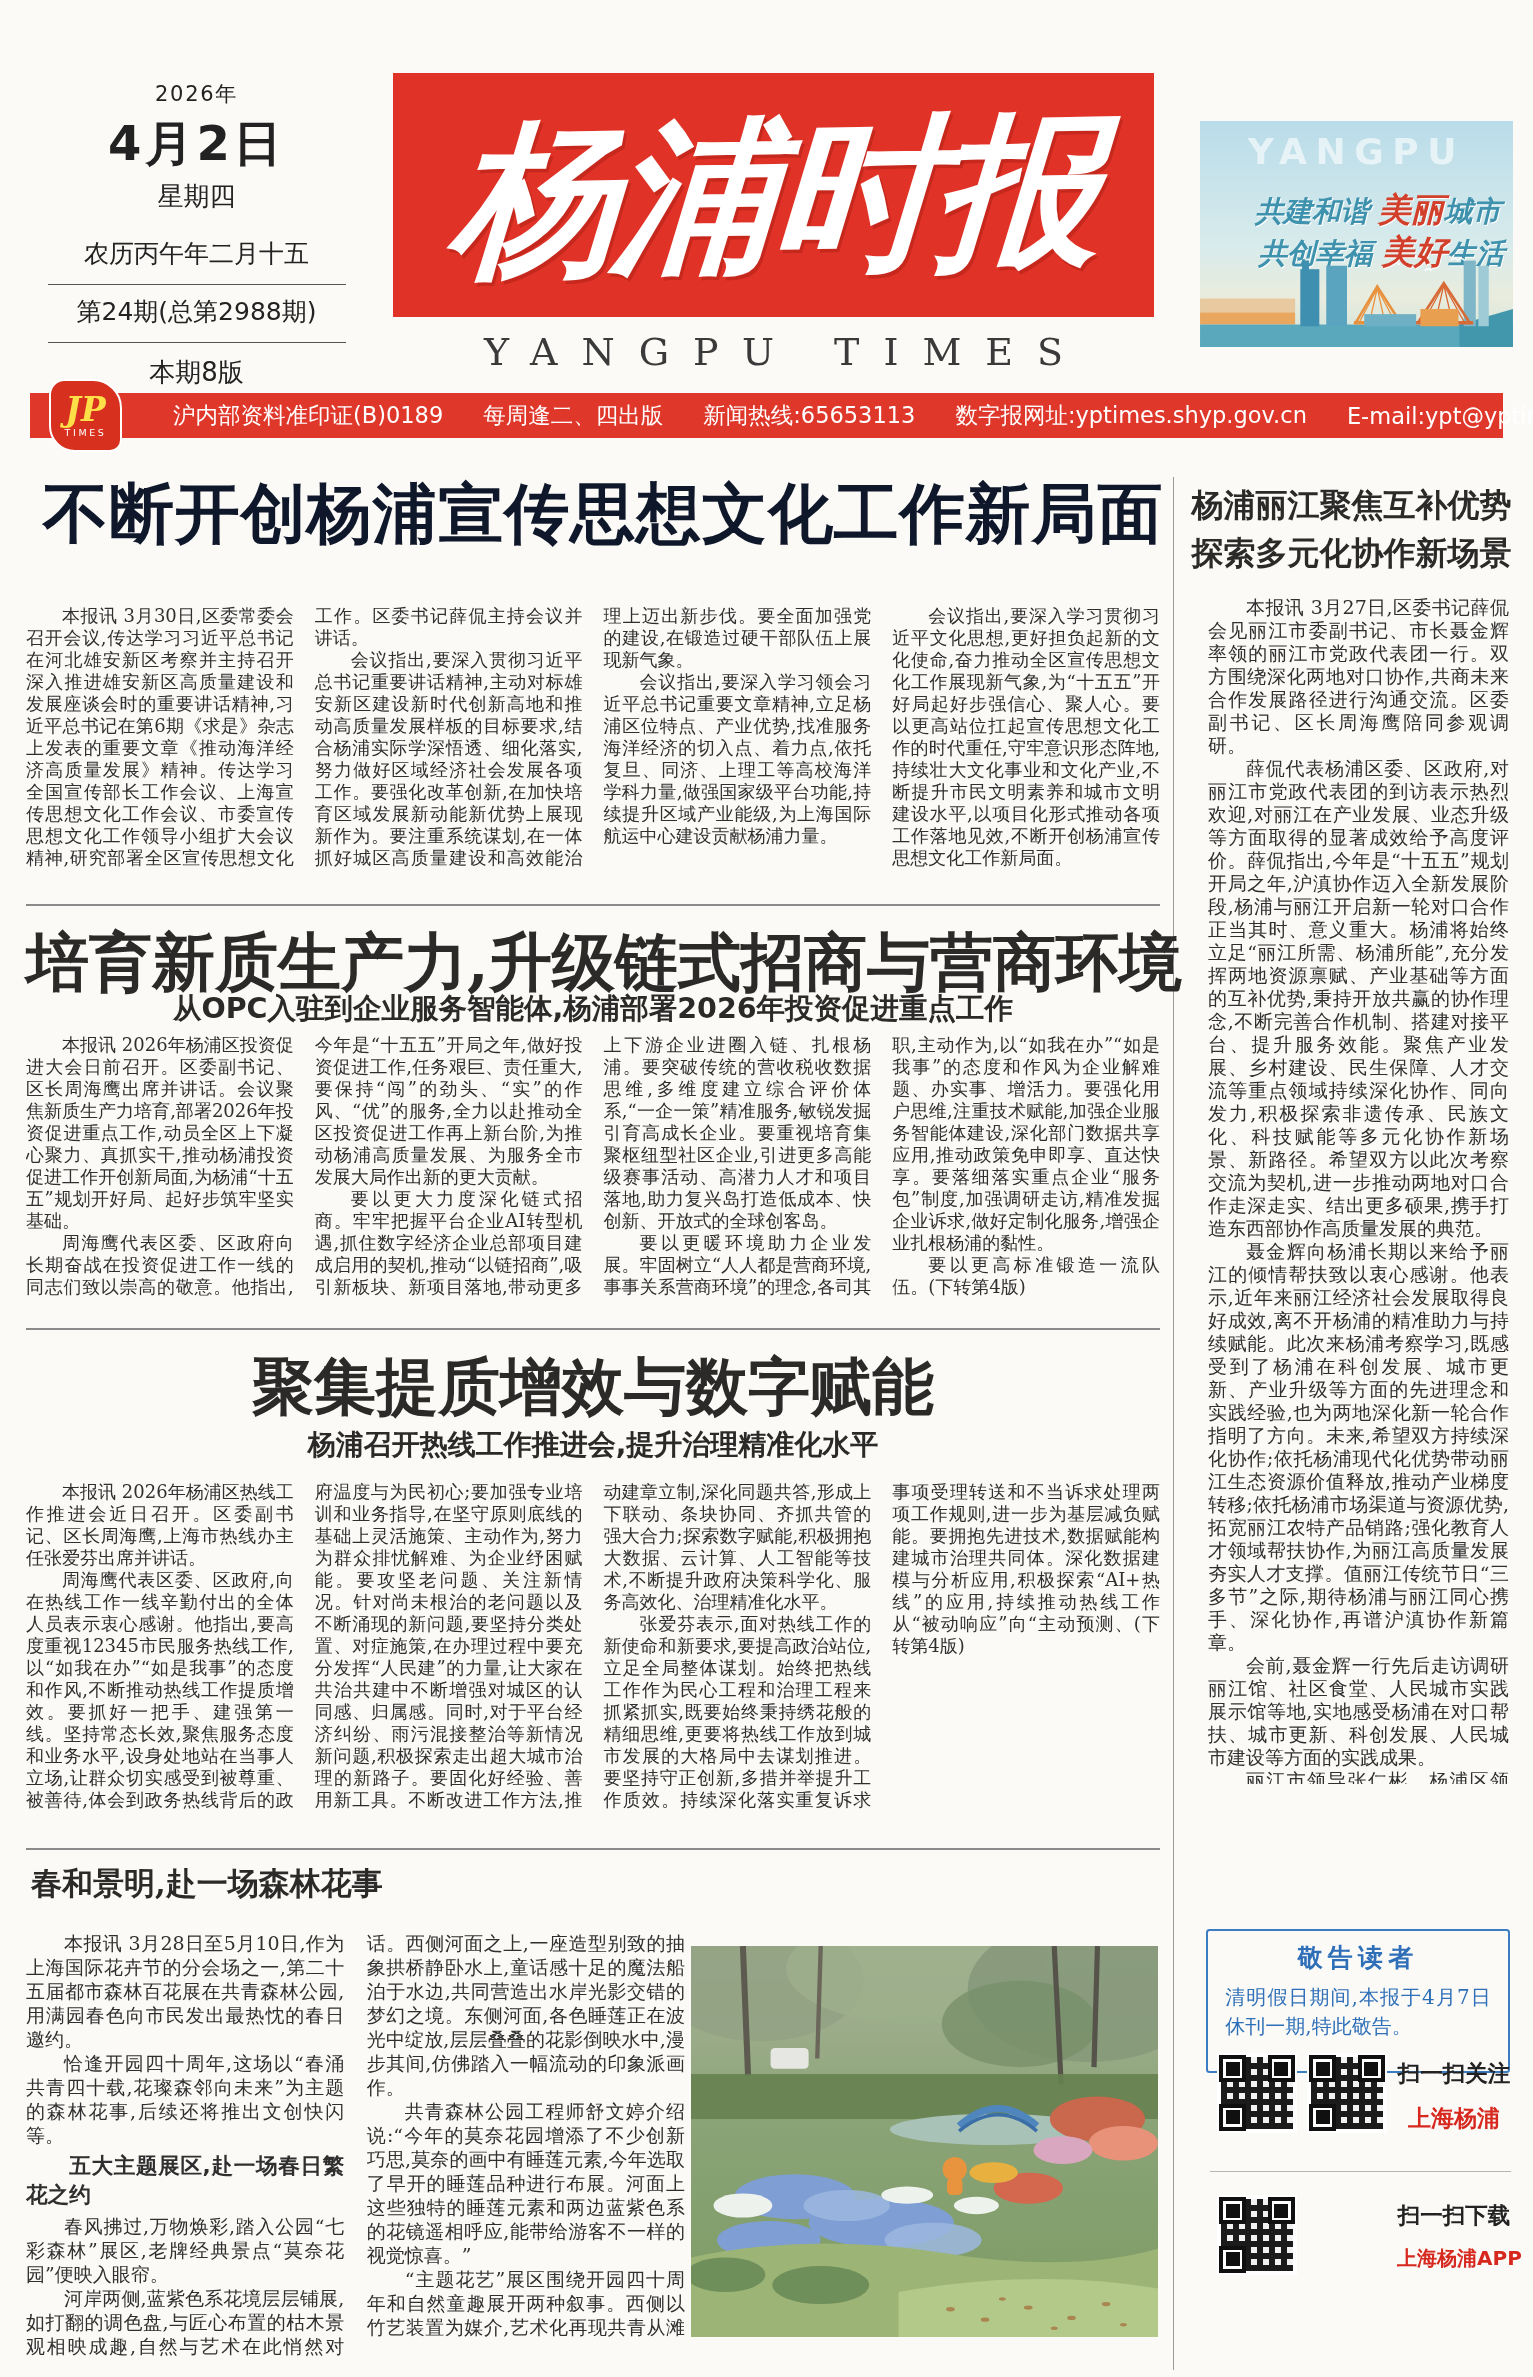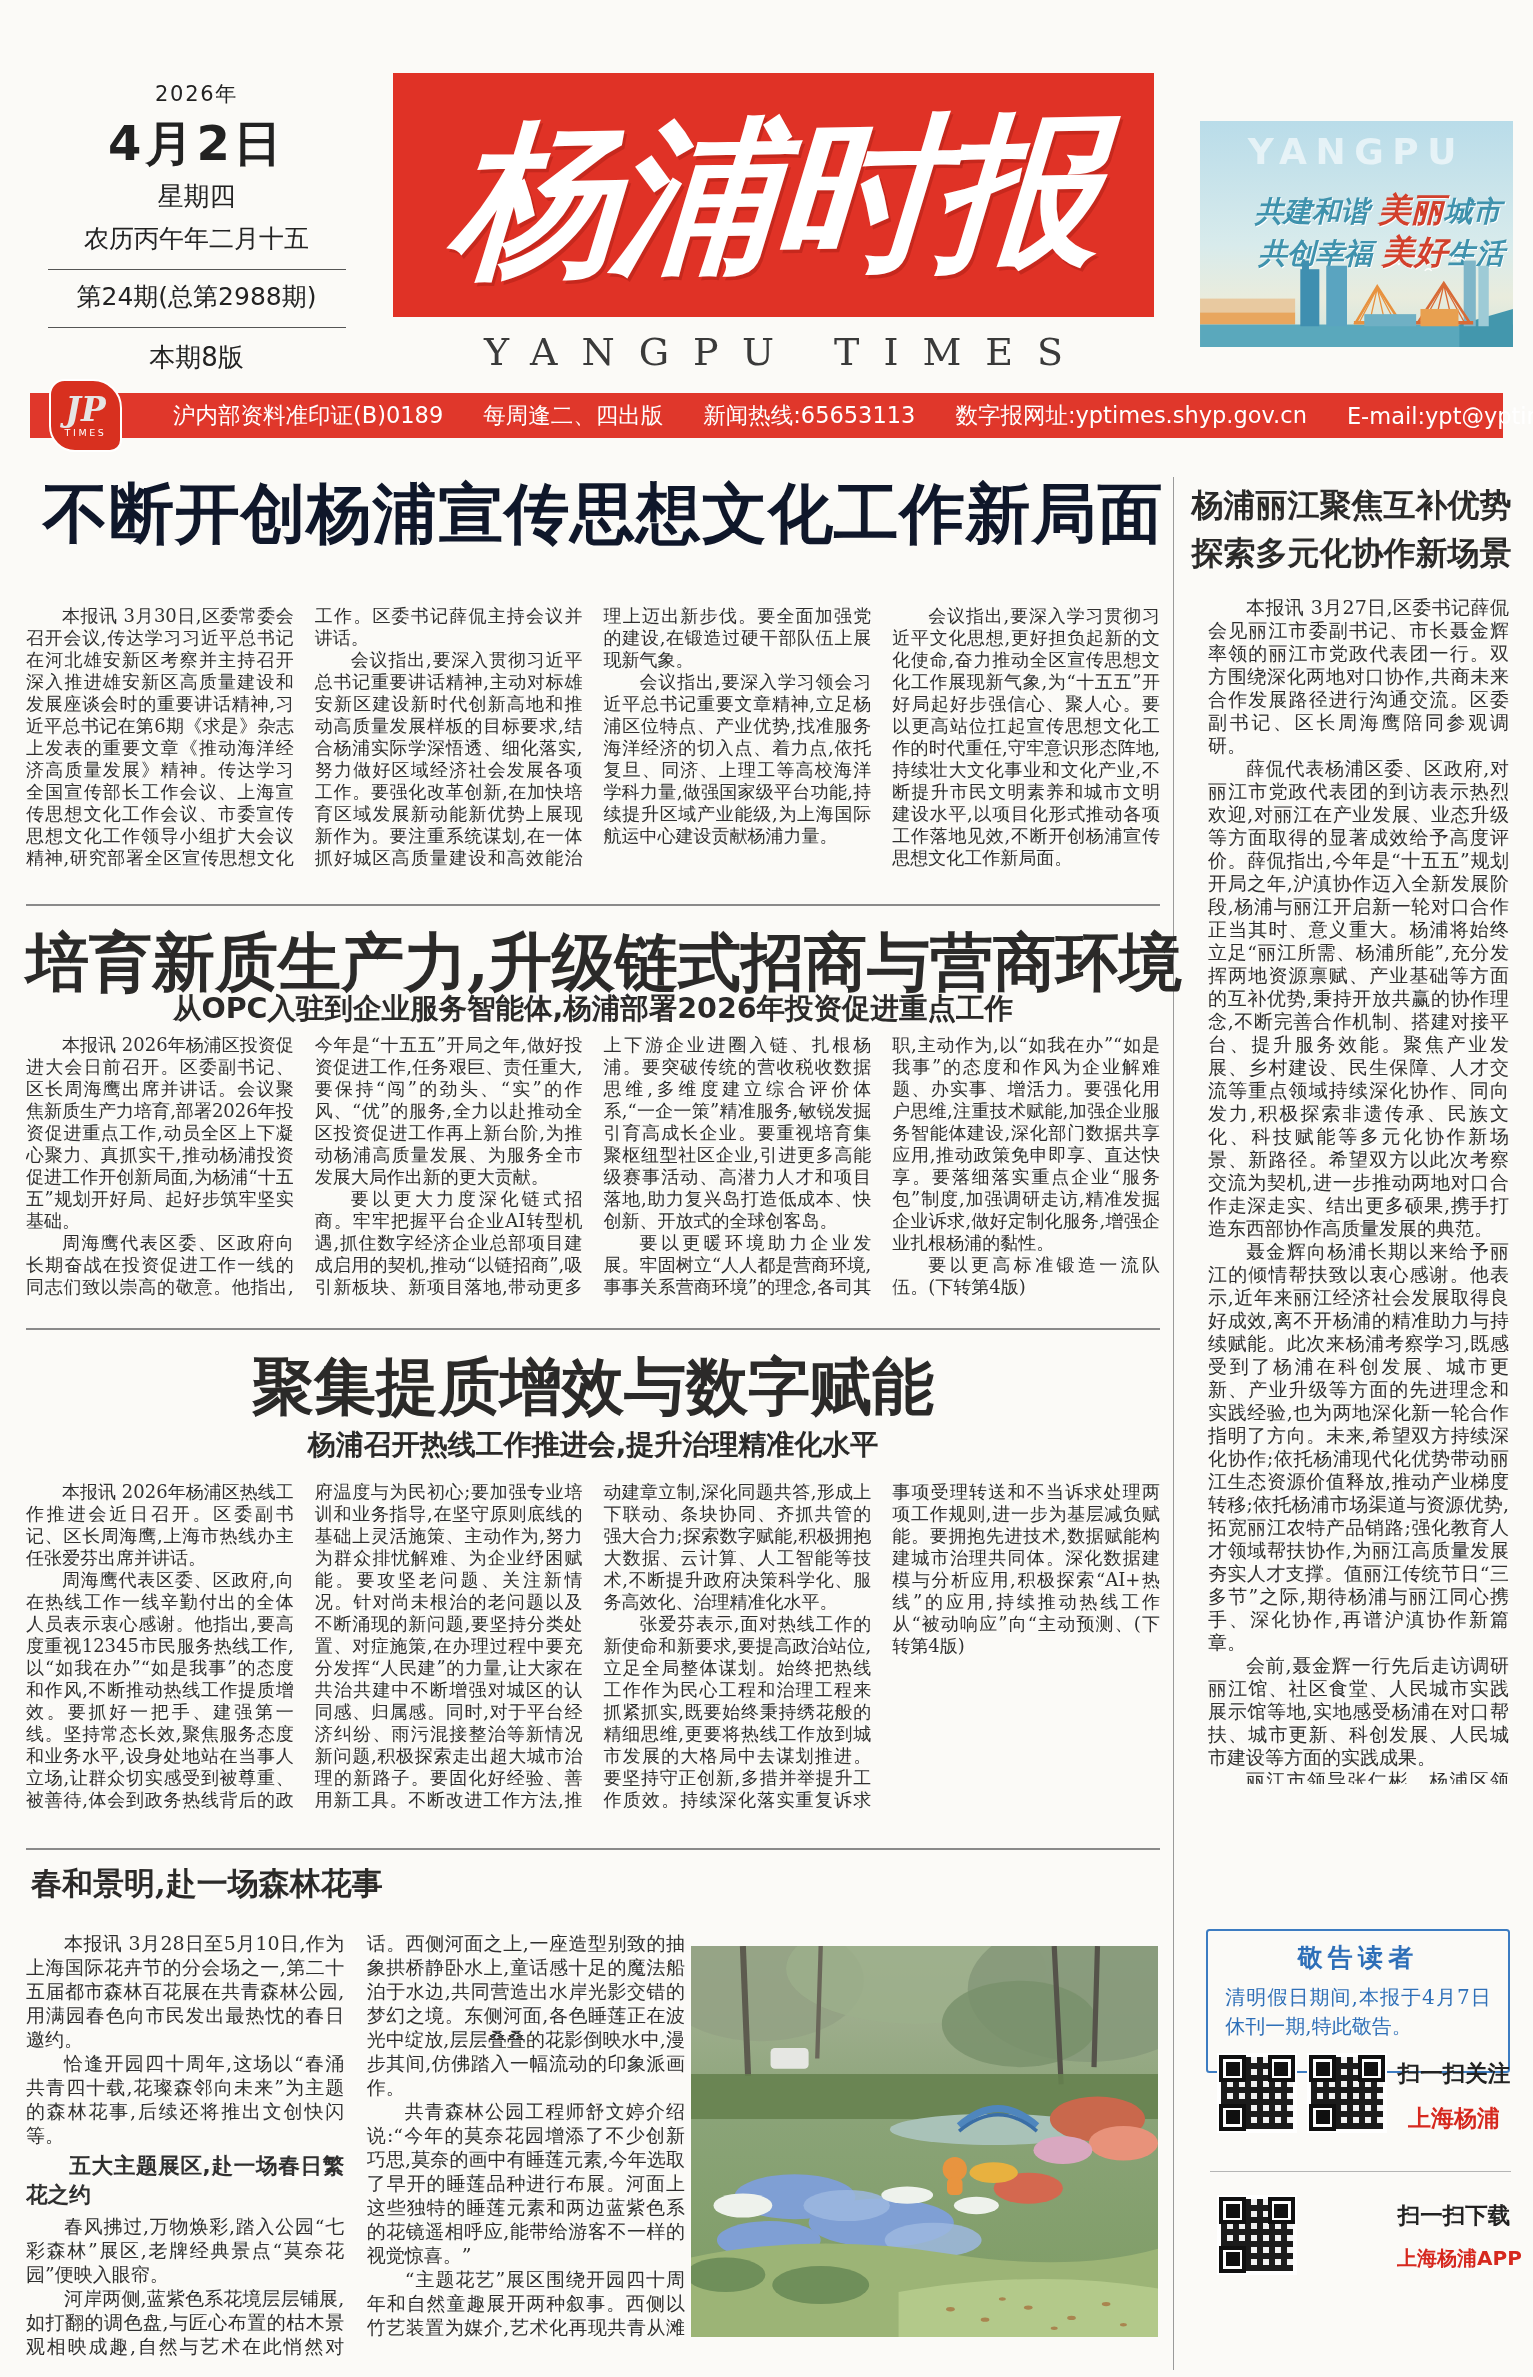--- a/index.html
+++ b/index.html
@@ -4,21 +4,21 @@
 <style>
   html,body{margin:0;padding:0;background:#e9e7e2;}
   .page{position:relative;width:1534px;height:2377px;background:#fbfaf7;margin:0 auto;overflow:hidden;
         font-family:"DejaVu Serif","Liberation Serif",serif;color:#333;}
   
   .datebox{position:absolute;left:0;top:80px;width:393px;text-align:center;color:#222;
            font-family:"DejaVu Sans","Liberation Sans",sans-serif;}
   .d-year{font-size:21px;letter-spacing:1.7px;}
   .d-date{font-size:48px;font-weight:bold;margin-top:3.5px;letter-spacing:3.5px;}
   .d-week{font-size:26px;margin-top:3.5px;}
-  .d-lunar{font-size:25px;margin-top:8px;}
+  .d-lunar{font-size:25px;margin-top:23px;}
   .d-line{width:298px;margin:14px auto 0;border-top:1.7px solid #555;}
   .d-issue{font-size:25px;margin-top:10.4px;}
   .d-pages{font-size:26px;margin-top:12px;}
   .mastbox{position:absolute;left:393px;top:73px;width:761px;height:244px;background:#e03226;
            display:flex;align-items:center;justify-content:center;}
   .mast-cn{font-size:166px;line-height:1;color:#fff;font-weight:bold;font-style:italic;
            letter-spacing:-5.2px;transform:skewX(-4deg) rotate(-1deg);white-space:nowrap;
            text-shadow:2.6px 3.5px 0 rgba(120,10,5,.25);}
   .mast-en{position:absolute;left:393px;top:330px;width:761px;text-align:center;font-size:38px;
            color:#3a3a3a;letter-spacing:24px;text-indent:24px;white-space:nowrap;}
@@ -29,21 +29,21 @@
   .slogan{position:absolute;right:12px;font-size:28.5px;font-weight:bold;font-style:italic;
           color:#3f92ad;white-space:nowrap;text-shadow:0.9px 0.9px 0 #fff;}
   .sl1{top:67px;}  .sl2{top:109px;right:8.6px;}
   .slogan .red{color:#d2402c;font-size:33px;margin-left:9px;}
   .skyline{position:absolute;left:0;bottom:0;width:313px;height:102px;}
   
   .infobar{position:absolute;left:30px;top:393px;width:1473px;height:45px;background:#e0372b;}
   .jp-logo{position:absolute;left:49px;top:379px;width:73px;height:73px;background:#d8301f;
            border:2.6px solid #fff;border-radius:15.6px 29px 12px 26px;box-sizing:border-box;
            display:flex;flex-direction:column;align-items:center;justify-content:center;}
-  .jp-main{color:#e5e5e5;font-size:33px;font-weight:bold;font-style:italic;font-family:"DejaVu Serif",serif;line-height:1;}
+  .jp-main{color:#fde047;font-size:33px;font-weight:bold;font-style:italic;font-family:"DejaVu Serif",serif;line-height:1;}
   .jp-sub{color:#fff;font-size:9.5px;letter-spacing:2.6px;font-family:"DejaVu Sans",sans-serif;margin-top:1.7px;}
   .infotext{position:absolute;left:143px;top:0;height:45px;display:flex;align-items:center;gap:40px;}
   .infotext p{margin:0;color:#fff;font-size:22.5px;font-family:"DejaVu Sans","Liberation Sans",sans-serif;white-space:nowrap;}
   
   .hrule{position:absolute;left:26px;width:1134px;height:1.7px;background:#8a8a8a;}
   .vrule{position:absolute;left:1173px;top:477px;width:0.9px;height:1893px;background:#9a9a9a;}
   
   .headline1{position:absolute;left:43px;top:477px;width:1134px;font-size:65px;line-height:1.15;
              font-family:Liberation Sans, sans-serif;font-weight:900;color:#0f172a;
              white-space:nowrap;letter-spacing:0.9px;}

